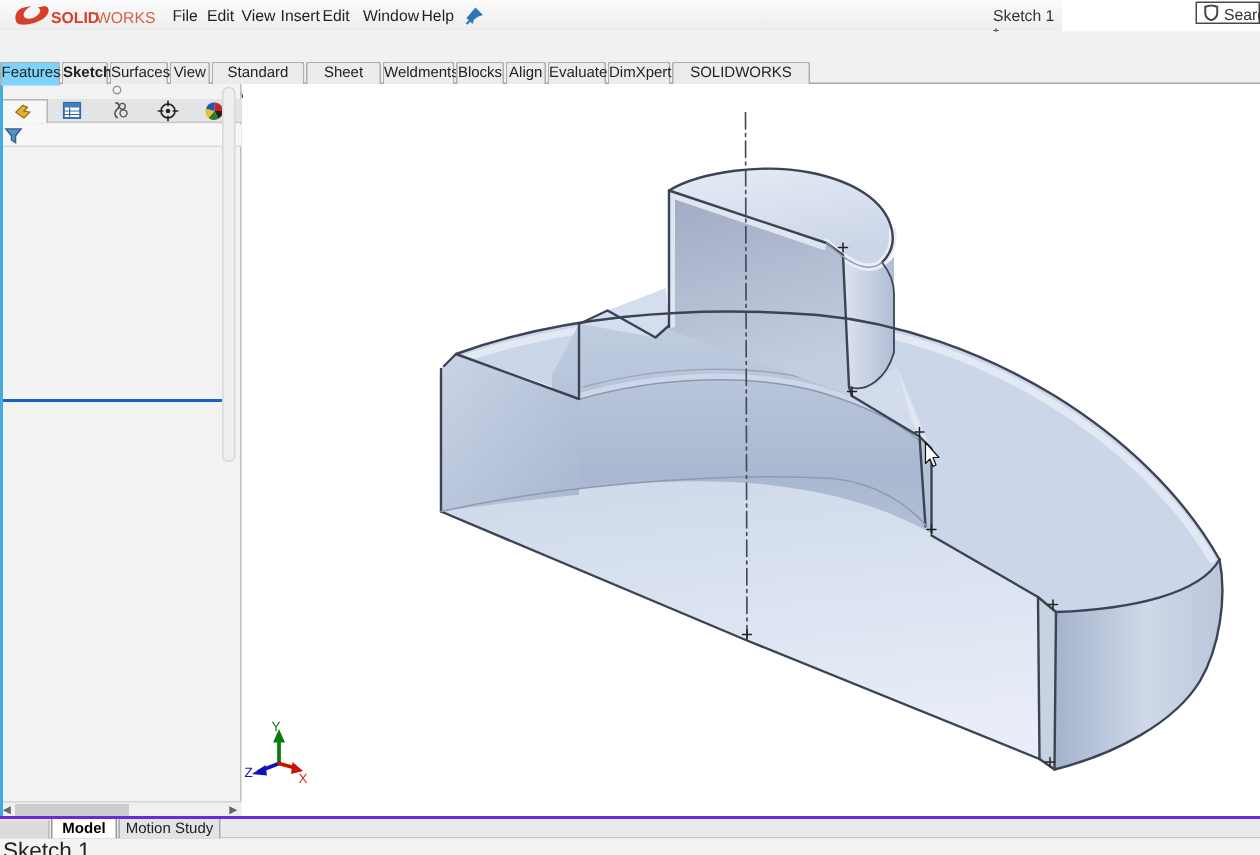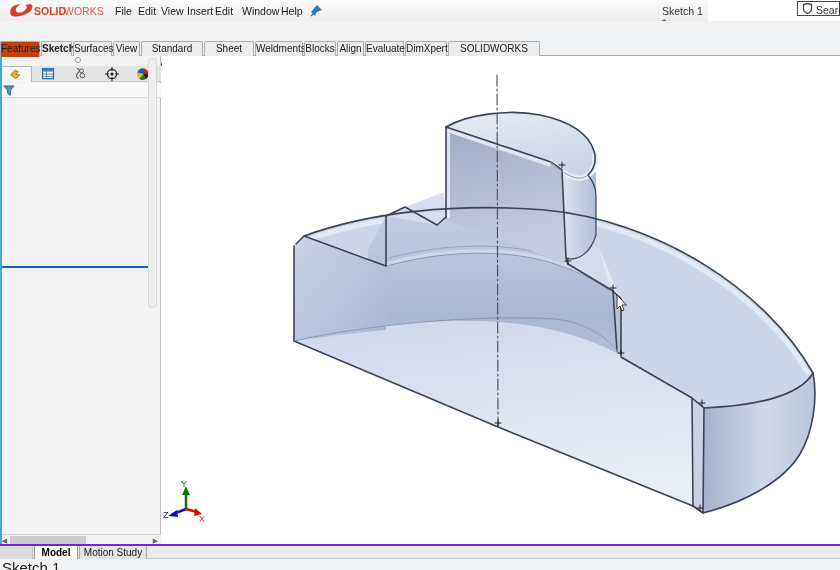--- a/index.html
+++ b/index.html
@@ -6,21 +6,21 @@
 *{box-sizing:border-box;}
 .abs{position:absolute;}
 #menubar{position:absolute;left:0;top:0;width:708px;height:21px;background:linear-gradient(#fbfbfb,#ececec);}
 #toolrow{position:absolute;left:0;top:21px;width:840px;height:18px;background:#f0f1f2;}
 #tabrow{position:absolute;left:0;top:39px;width:840px;height:17px;background:#eef0f1;border-bottom:1px solid #a8a8a8;}
 #lpanel{position:absolute;left:0;top:56px;width:161px;height:478px;background:#f2f2f3;border-right:1px solid #bfbfbf;}
 #viewport{position:absolute;left:162px;top:56px;width:678px;height:487px;background:#ffffff;overflow:hidden;}
 #leftedge{position:absolute;left:0;top:56px;width:2px;height:488px;background:#44a9dd;}
 .menu{position:absolute;top:5px;font-size:10.5px;color:#222;}
 .tab{position:absolute;top:2px;height:15px;font-size:10px;color:#222;background:#ebecee;border:1px solid #aeaeae;border-bottom:none;text-align:center;line-height:14px;border-radius:2px 2px 0 0;}
-.tab.active{background:#c2410c;height:16px;z-index:3;}
+.tab.active{background:#7dd3fc;height:16px;z-index:3;}
 #hscroll{position:absolute;left:0;top:534px;width:161px;height:10px;background:#f0f0f0;border-top:1px solid #d5d5d5;}
 #btabs{position:absolute;left:0;top:544px;width:840px;height:15px;background:#e9eaeb;border-top:2px solid #6d28d9;border-bottom:1px solid #c6c6c6;}
 #statusbar{position:absolute;left:0;top:559px;width:840px;height:11px;background:#f2f3f4;font-size:15px;color:#222;}
 </style></head>
 <body>
 <div id="menubar">
  <svg class="abs" style="left:8px;top:3px" width="100" height="16" viewBox="0 0 100 16">
    <path d="M3,12 C1,8 3,3 8,2 L13,1 C9,3 7,6 8,8 C9,10 13,10 16,8 C19,6 20,3 17,2 L22,1 C26,2 25,7 20,10 C15,13 6,15 3,12Z" fill="#d6402a"></path>
    <text x="26" y="12" font-size="10.5" font-weight="bold" fill="#d6402a" font-family="Liberation Sans" letter-spacing="0">SOLID</text>
    <text x="56" y="12" font-size="10.5" fill="#da5f45" font-family="Liberation Sans" letter-spacing="0">WORKS</text>

